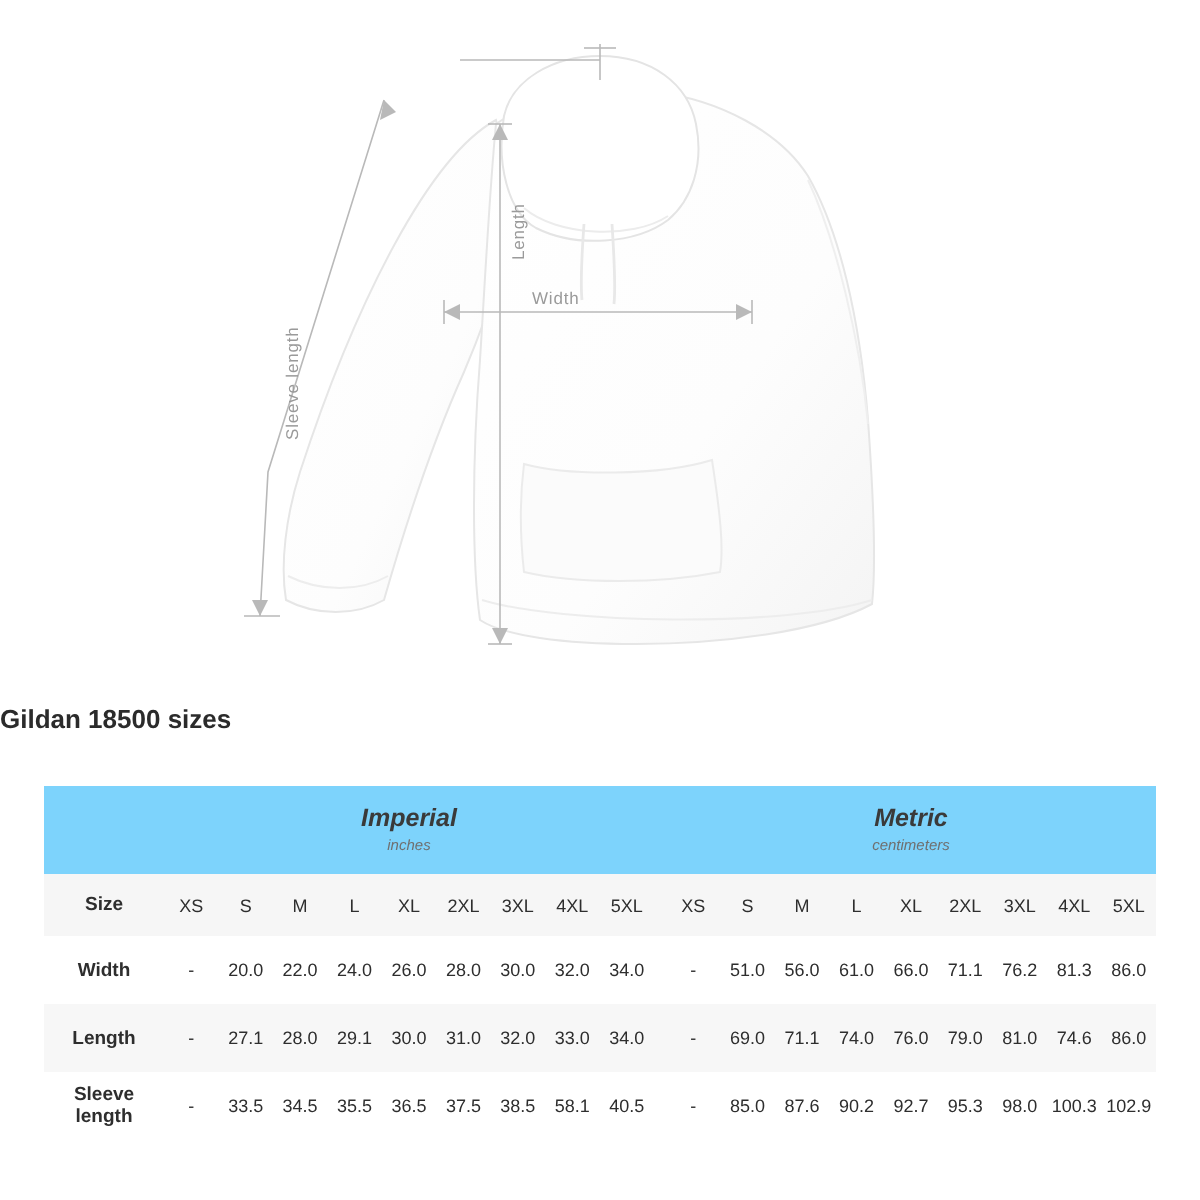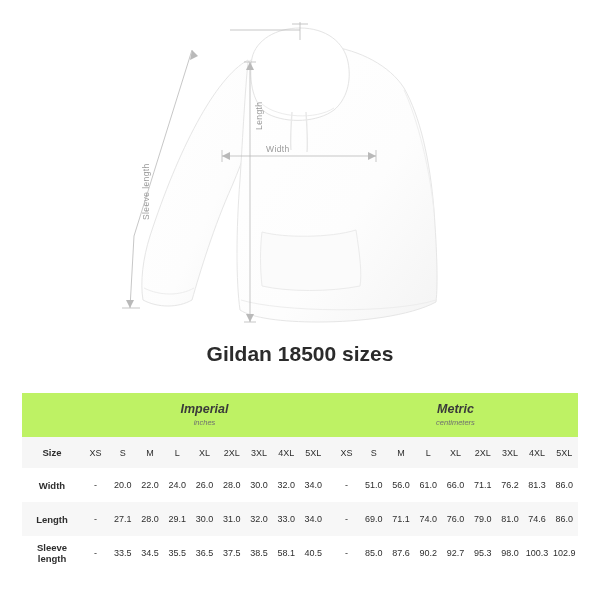--- a/index.html
+++ b/index.html
@@ -28,25 +28,24 @@
     letter-spacing: .4px;
     white-space: nowrap;
   }
   .dim-label.vert {
     transform: rotate(-90deg);
     transform-origin: left top;
   }
 
   
   .title {
-    text-align: center;
-    font-size: 21px;
+    font-size: 13px;
     font-weight: bold;
     color: #2b2b2b;
-    margin-top: 0;
+    margin-top: 10px;
   }
   .subtitle {
     text-align: center;
     font-size: 8.5px;
     color: #5a5a5a;
     margin-top: 9px;
   }
 
   
   .table-wrap {
@@ -61,21 +60,21 @@
     table-layout: fixed;
   }
   table.size-chart td, table.size-chart th {
     border: none;
     text-align: center;
     vertical-align: middle;
     font-weight: normal;
   }
   .unitrow td {
     height: 44px;
-    background: #bef264;
+    background: #7dd3fc;
   }
   .unit-name {
     font-size: 12.5px;
     font-style: italic;
     font-weight: bold;
     color: #3a3a3a;
     line-height: 1.25;
   }
   .unit-sub {
     font-size: 7.5px;

